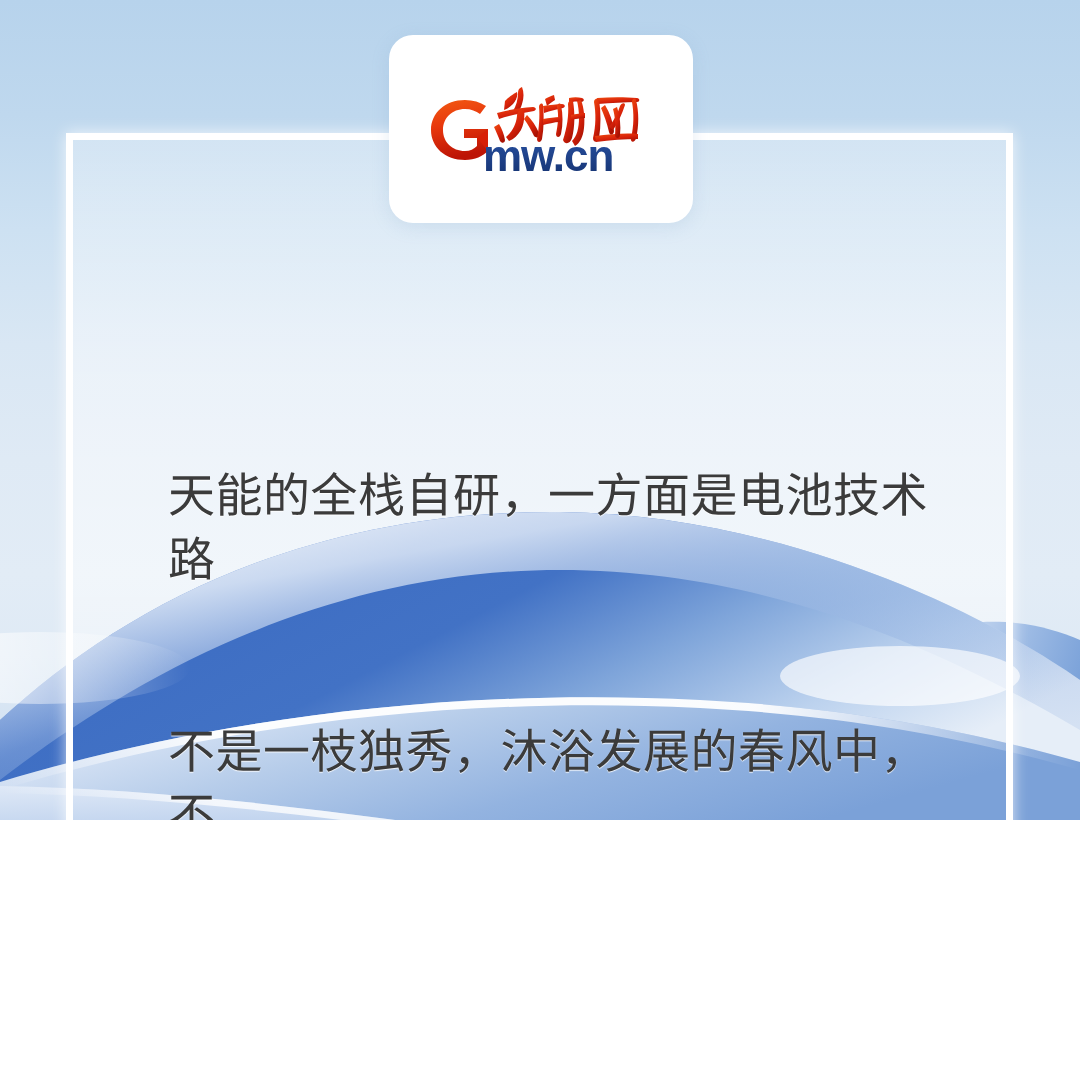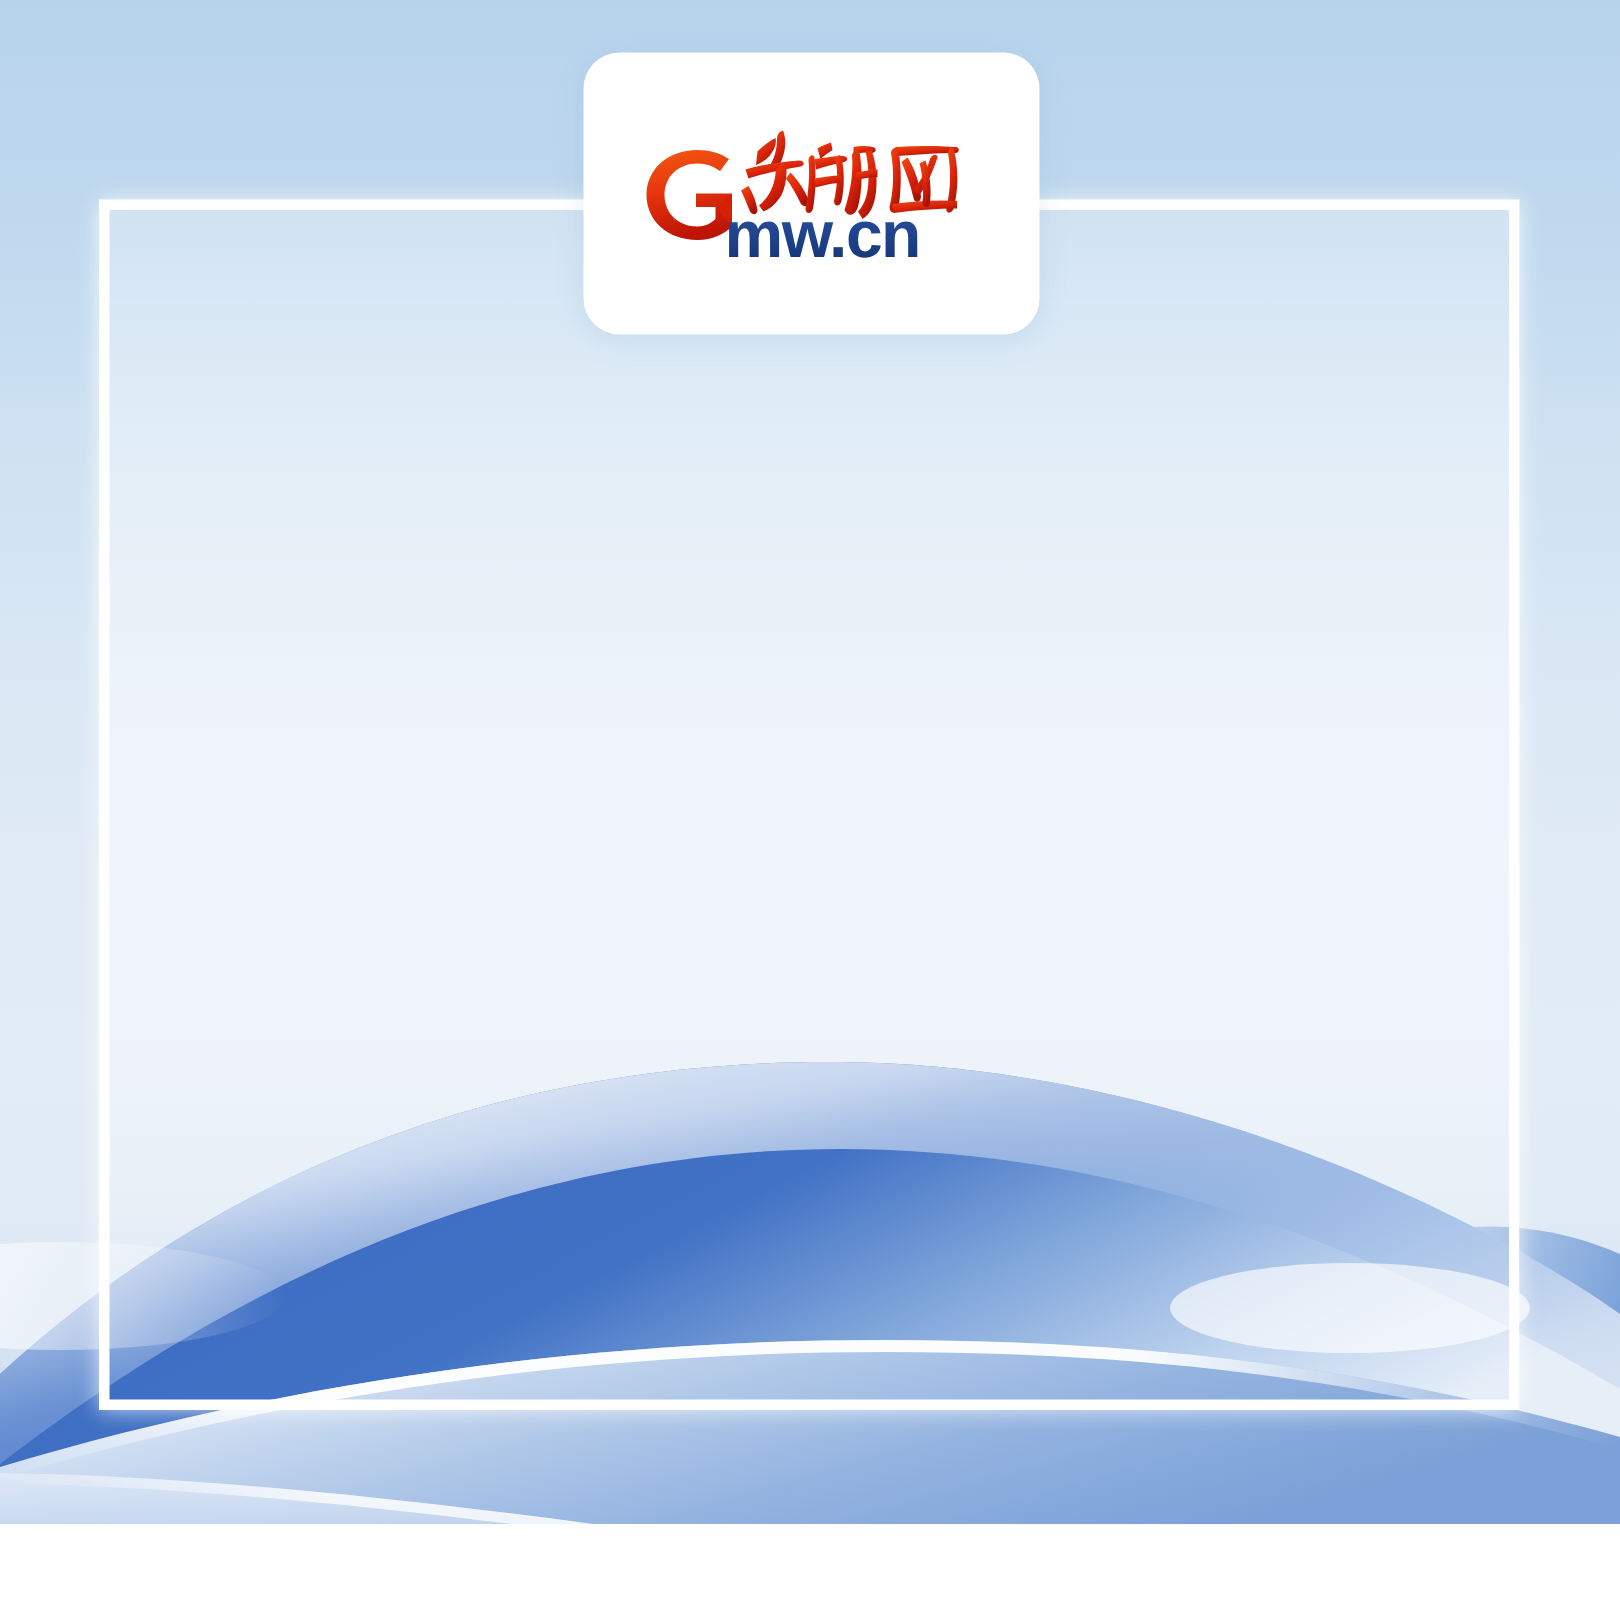--- a/index.html
+++ b/index.html
@@ -4,21 +4,21 @@
 <title>光明网 图文卡片</title>
 <style>
   html, body {
     margin: 0;
     padding: 0;
     background: #ffffff;
   }
   #poster {
     position: relative;
     width: 1080px;
-    height: 1016px;
+    height: 820px;
     overflow: hidden;
     font-family: "Liberation Sans", "DejaVu Sans", sans-serif;
     background: linear-gradient(180deg,
         #b7d3ec 0%,
         #bfd8ee 14%,
         #cde1f2 28%,
         #d9e7f4 42%,
         #dfeaf5 56%,
         #e2ecf6 70%,
         #dfeaf5 80%,
@@ -237,17 +237,19 @@
         </g>
 
         <g fill="url(#gBlue)">
           <text x="62" y="88" font-family="'Liberation Sans', sans-serif" font-size="44" font-weight="700" letter-spacing="-1">mw.cn</text>
         </g>
       </svg>
     </div>
   </div>
 
   <div class="body-text">
+    <span class="ln">天能的全栈自研，一方面是电池技术路</span>
+    <span class="ln">不是一枝独秀，沐浴发展的春风中，不</span>
     
     
   </div>
 
 </div>
 
 </body></html>

